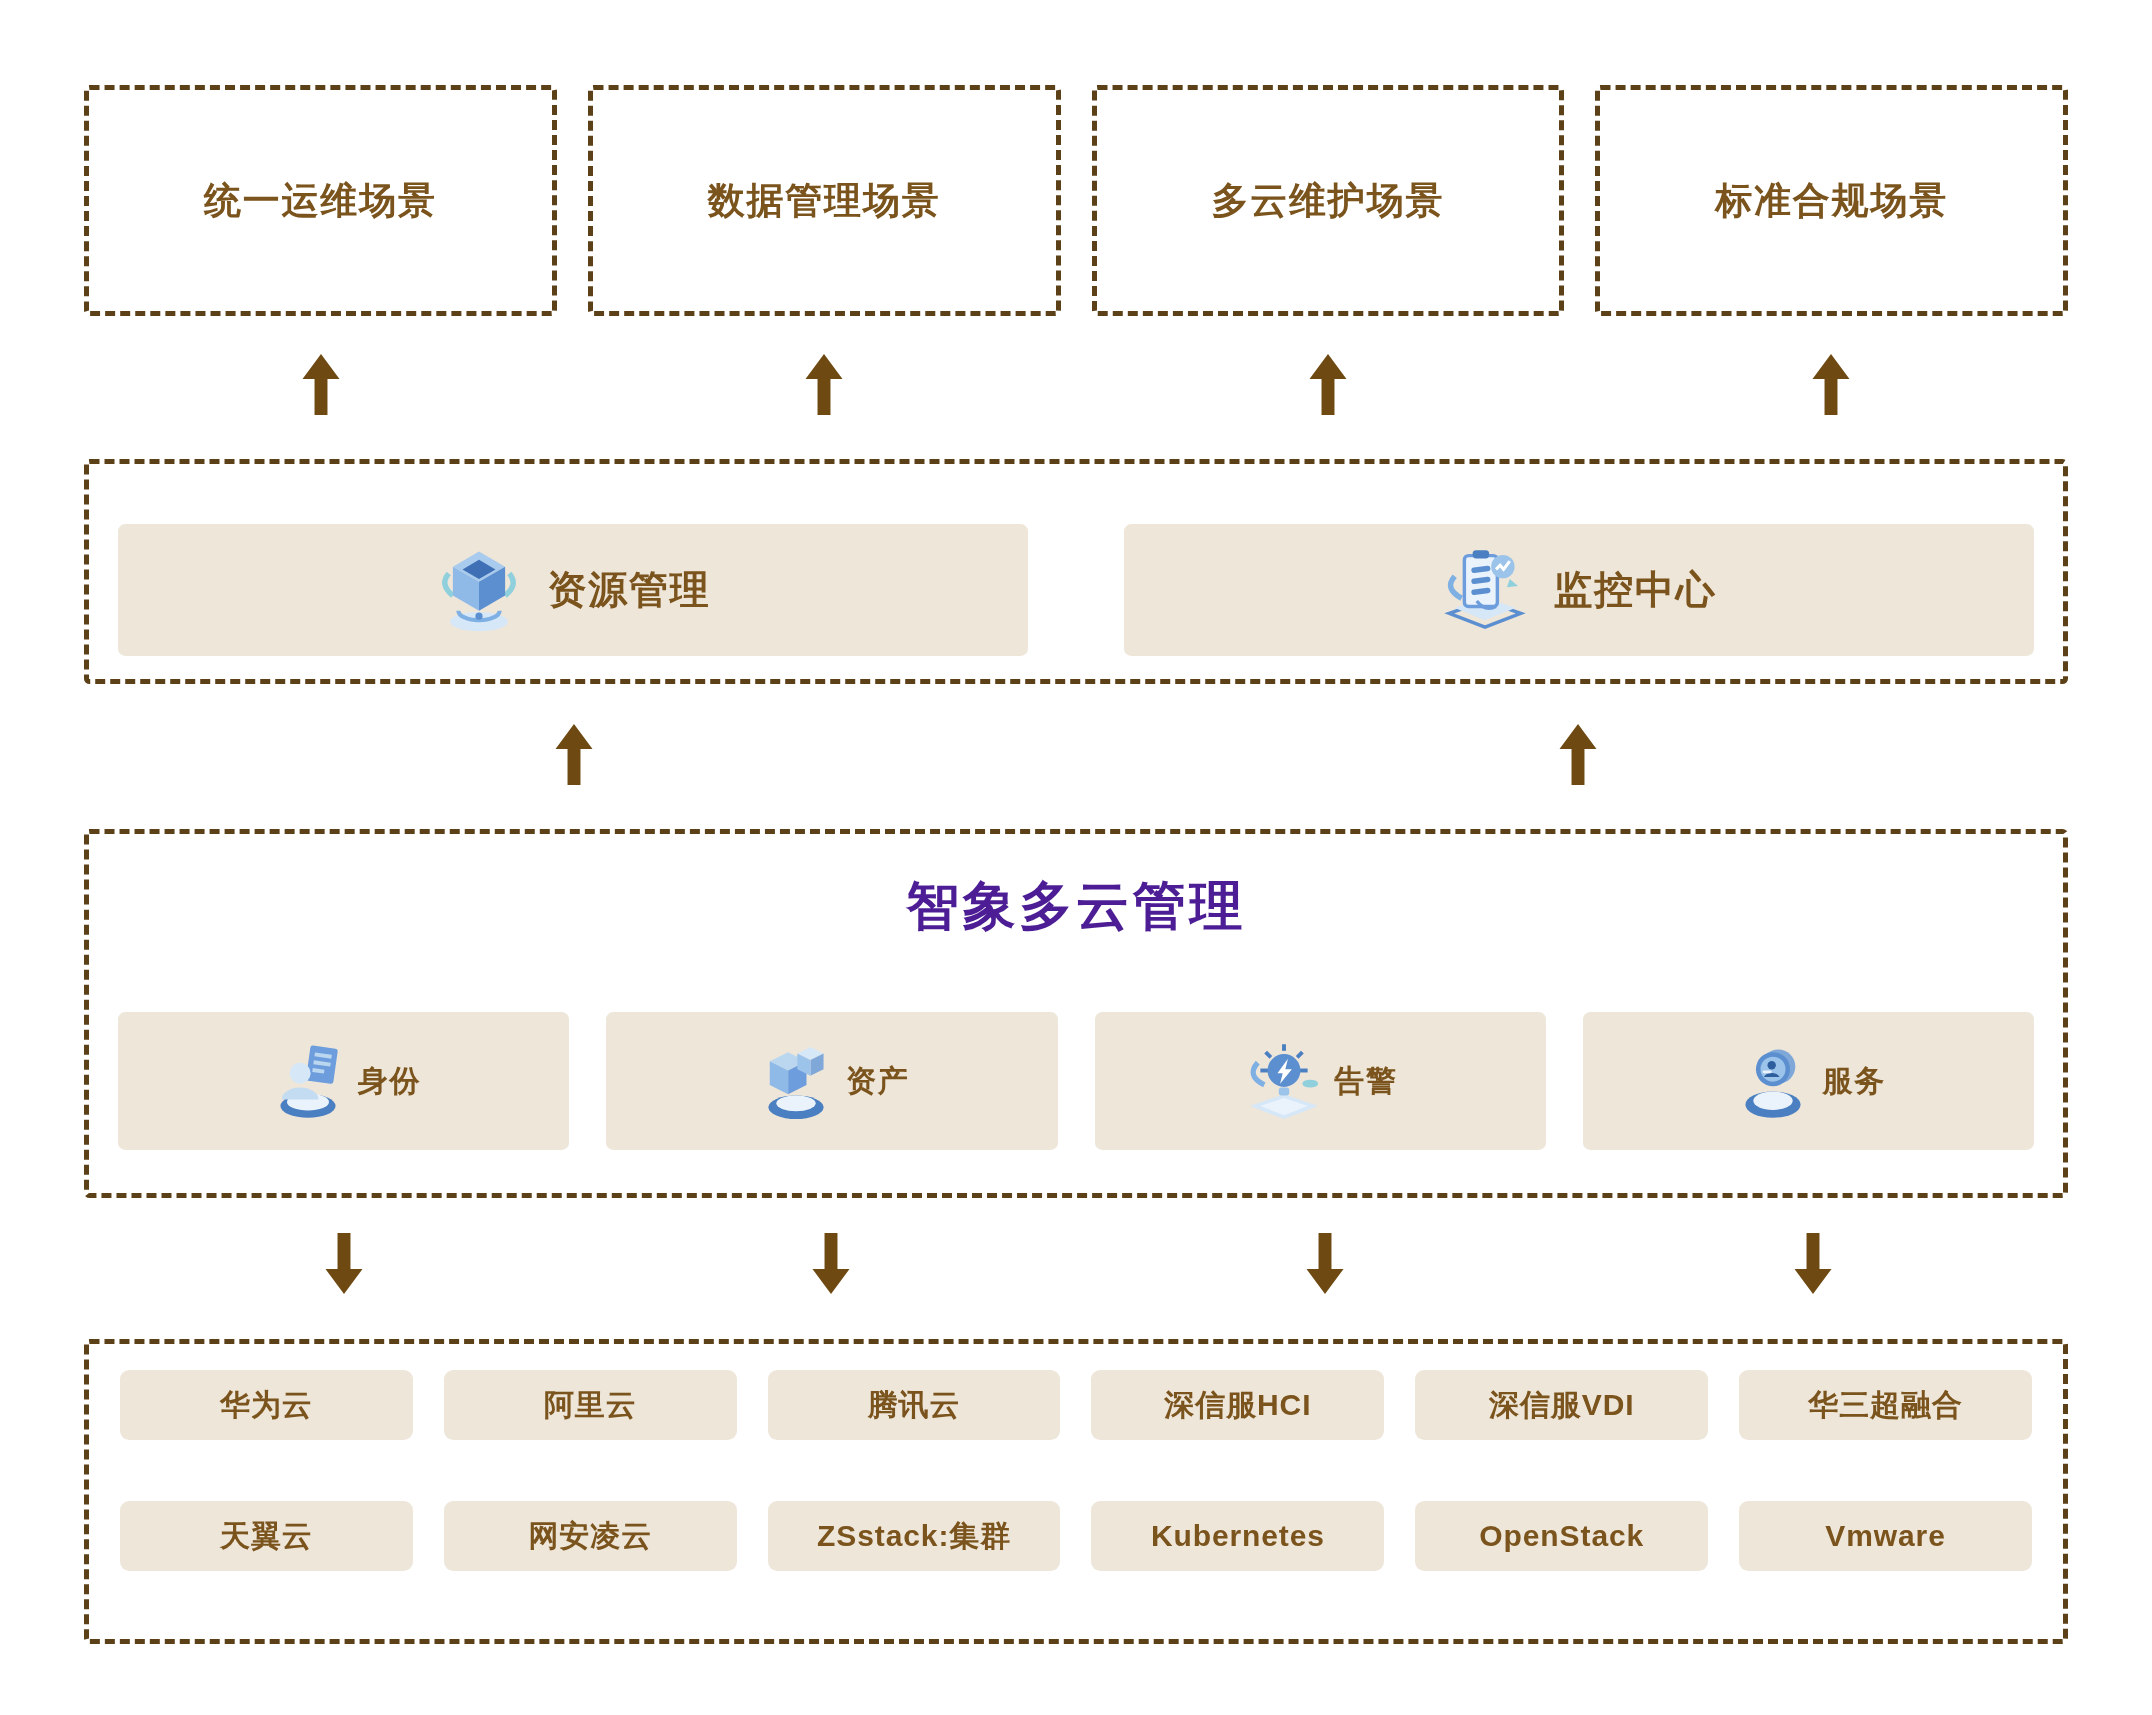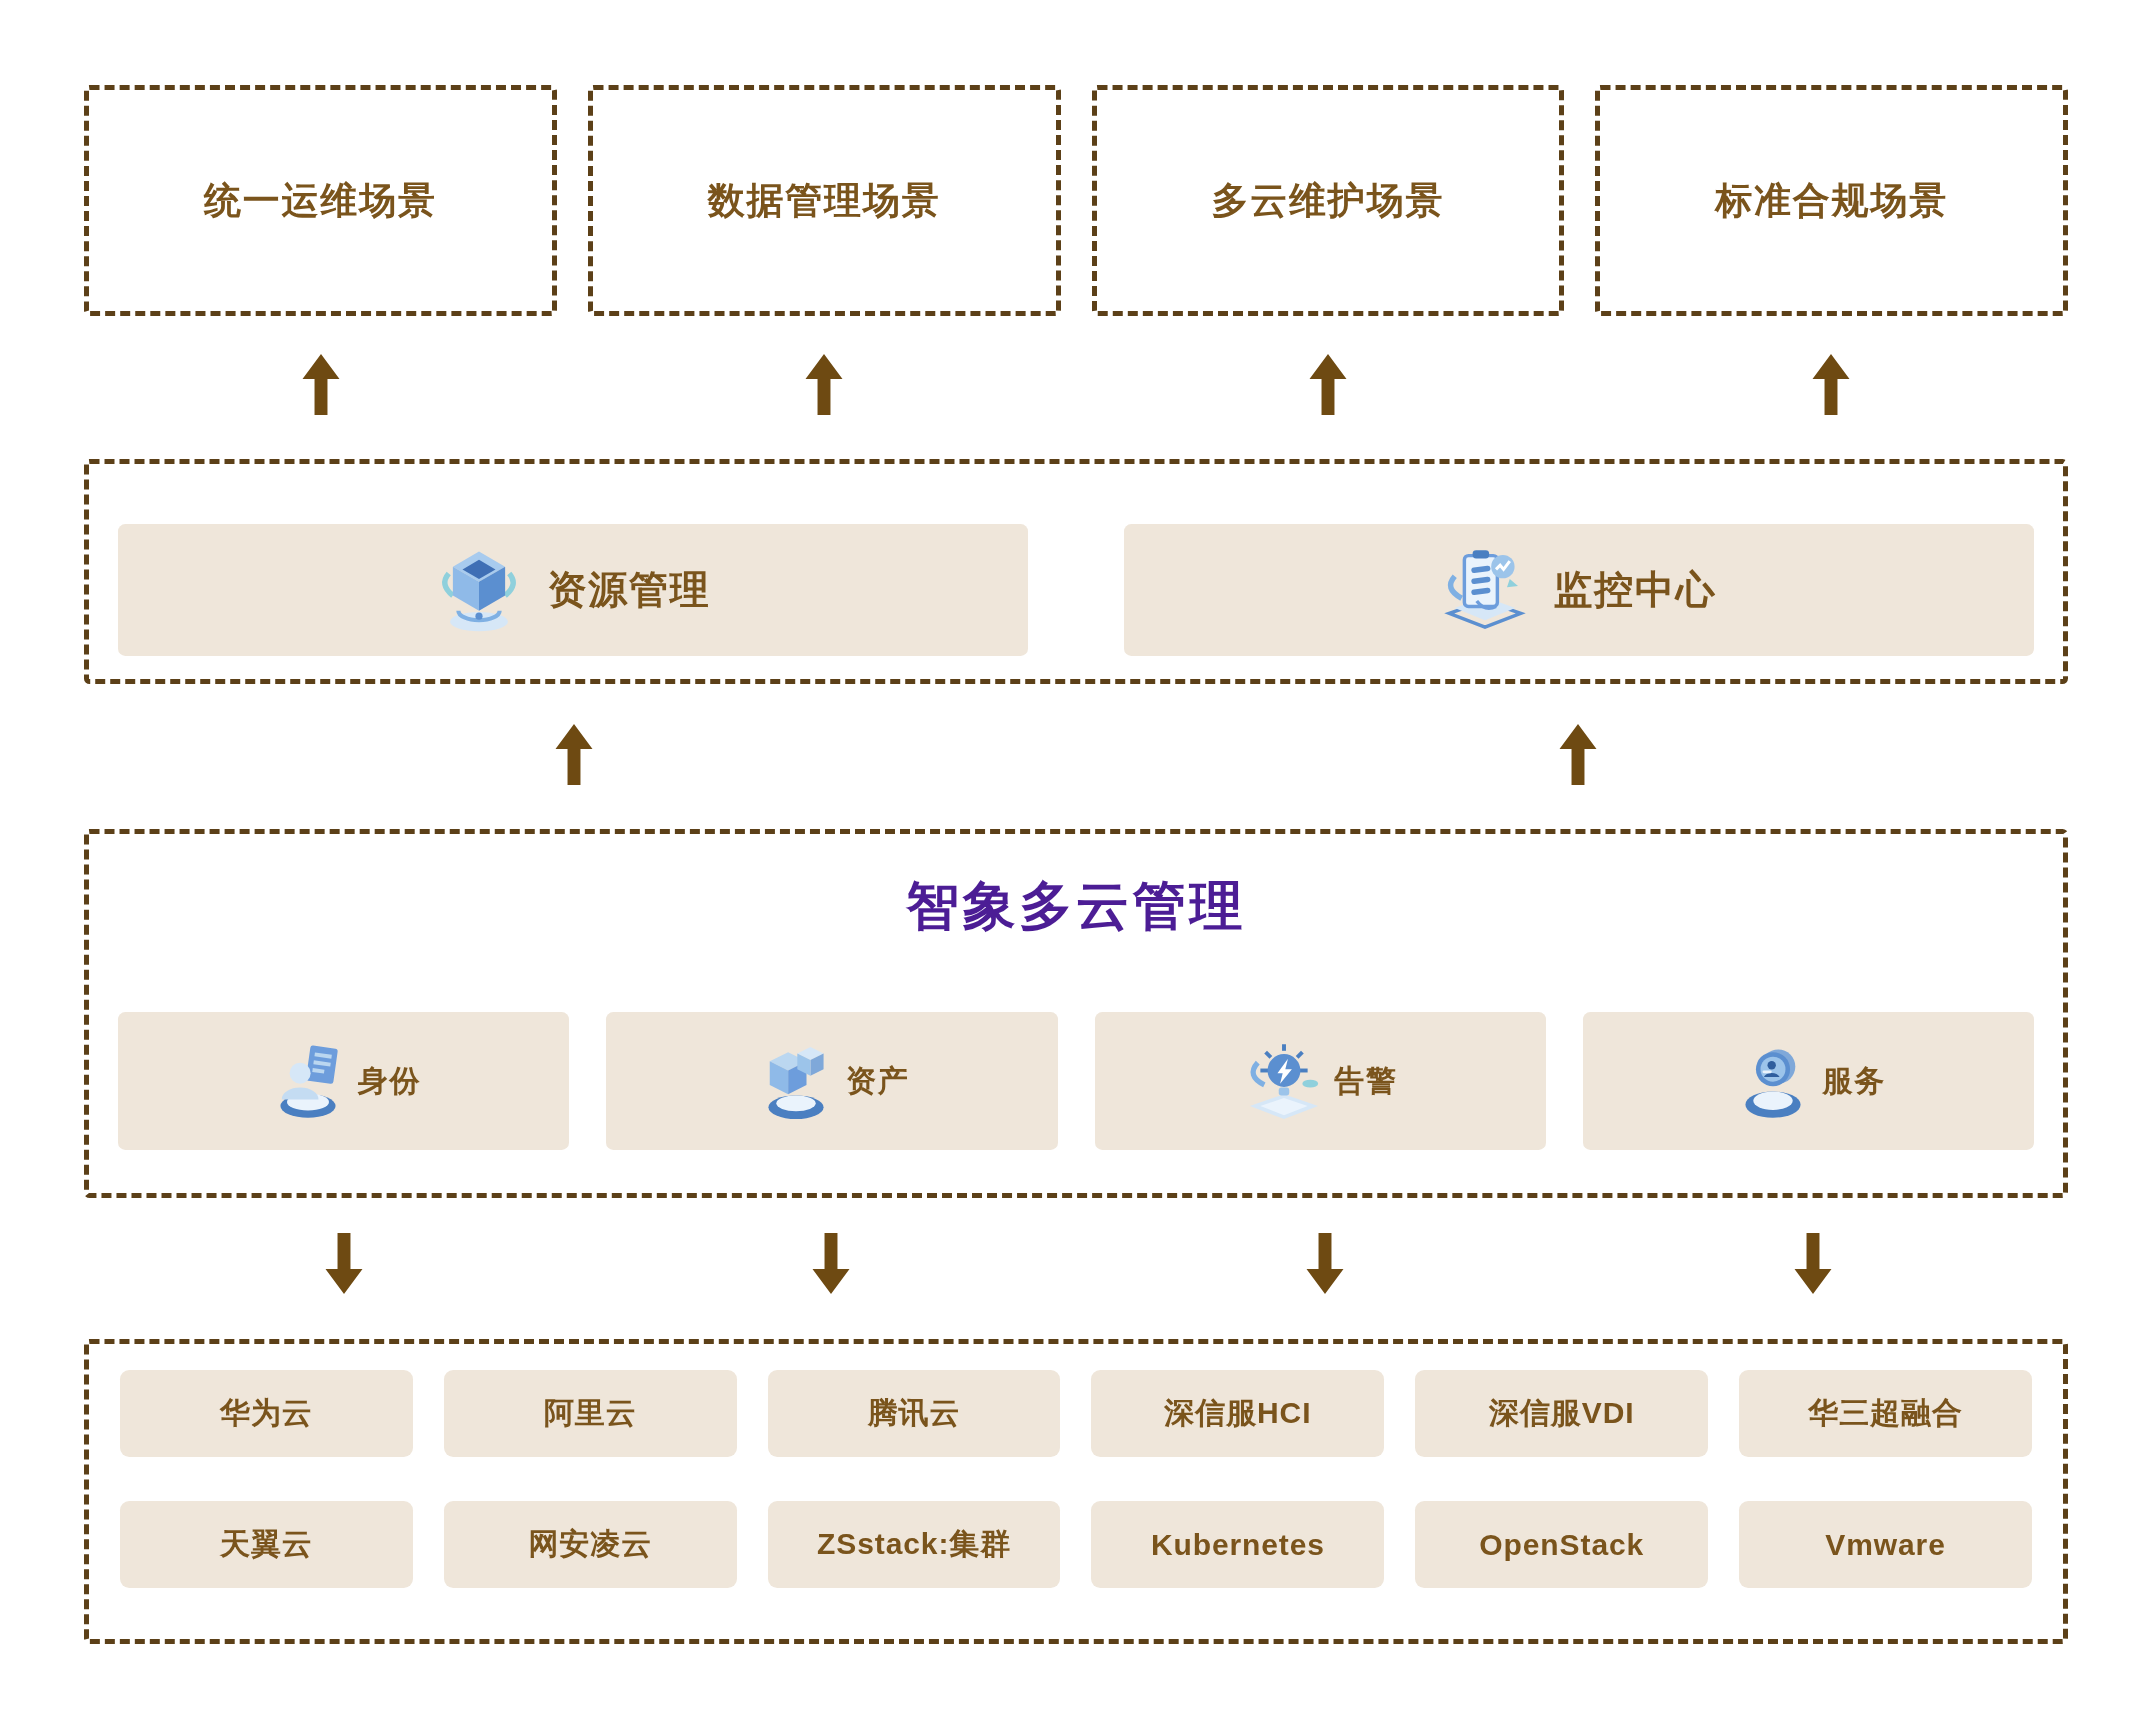--- a/index.html
+++ b/index.html
@@ -58,21 +58,21 @@
     letter-spacing:3.7px;
     color:#4c1d95;
   }
   .module-row{
     position:absolute;left:29px;right:29px;top:178px;height:138px;
     display:flex;gap:37px;
   }
   .module-box{flex:1;gap:8px;font-size:30px;letter-spacing:1.8px;}
   
   .infra-row{
-    position:absolute;left:31px;right:31px;height:87px;
+    position:absolute;left:31px;right:31px;height:70px;
     display:flex;gap:31px;
   }
   .infra-row.r1{top:26px;}
   .infra-row.r2{top:157px;}
   .infra-box{flex:1;font-size:30px;border-radius:9.2px;letter-spacing:0.9px;}
 </style>
 </head>
 <body>
 
 <div class="canvas">

